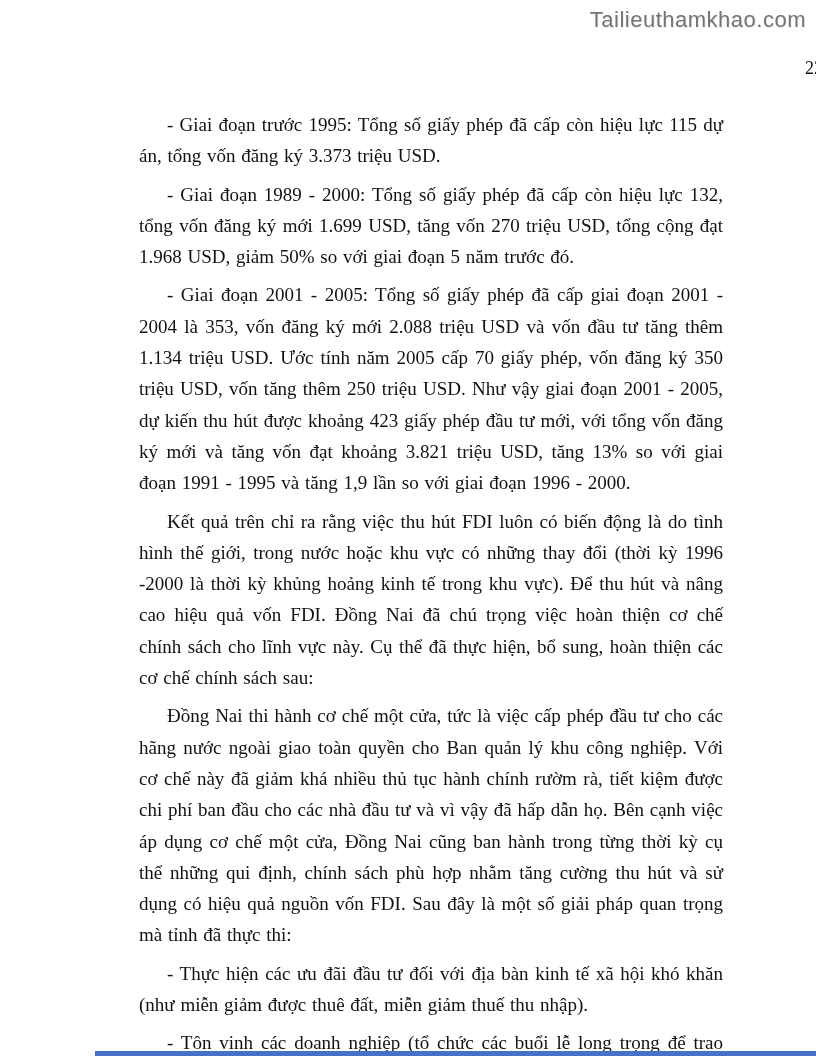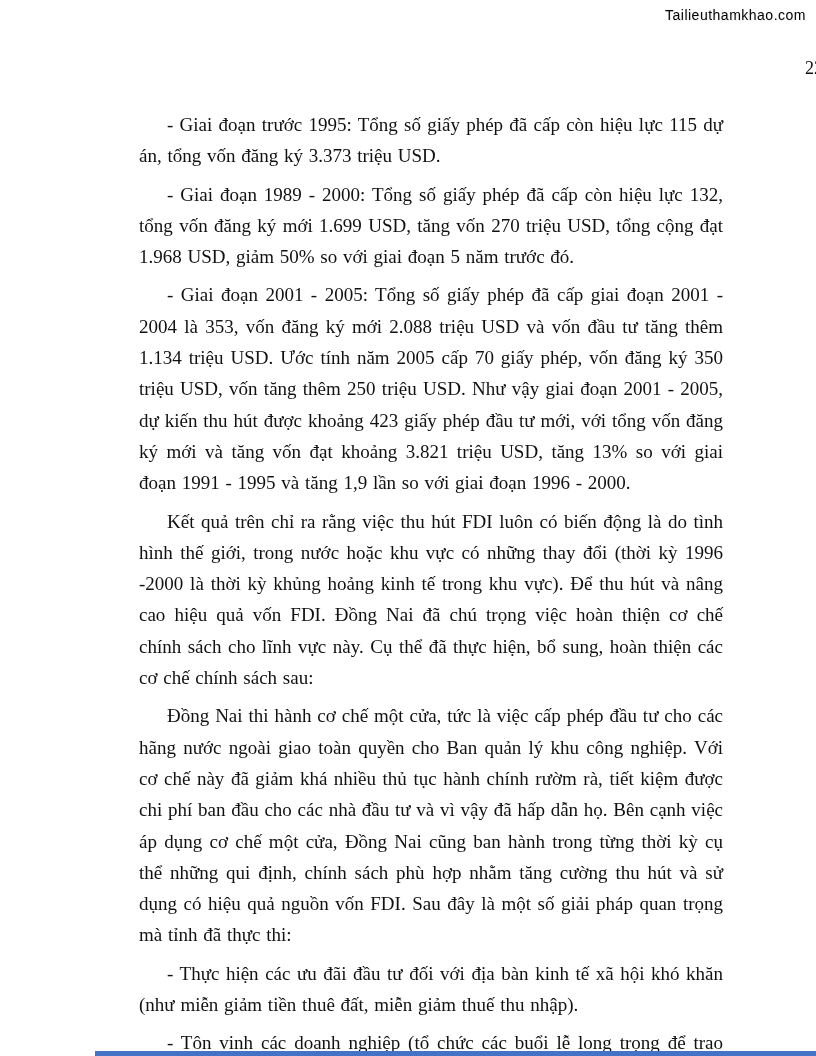--- a/index.html
+++ b/index.html
@@ -14,24 +14,24 @@
     background: #ffffff;
     overflow: hidden;
     font-family: "Liberation Serif", "DejaVu Serif", serif;
     color: #111111;
   }
   .watermark {
     position: absolute;
     top: 7px;
     right: 10px;
     font-family: "Liberation Sans", "DejaVu Sans", sans-serif;
-    font-size: 14px;
+    font-size: 22px;
     font-weight: 400;
     letter-spacing: 0.5px;
-    color: #000000;
+    color: #737373;
     text-shadow: 1px 1px 0 #efefef;
     user-select: none;
   }
   .page-number {
     position: absolute;
     top: 58px;
     left: 16px;
     width: 100%;
     text-align: right;
     font-size: 18px;
@@ -68,18 +68,18 @@
   <div class="watermark">Tailieuthamkhao.com</div>
 
   <div class="page-number">229</div>
 
   <div class="content">
     <p>- Giai đoạn trước 1995: Tổng số giấy phép đã cấp còn hiệu lực 115 dự án, tổng vốn đăng ký 3.373 triệu USD.</p>
     <p>- Giai đoạn 1989 - 2000: Tổng số giấy phép đã cấp còn hiệu lực 132, tổng vốn đăng ký mới 1.699 USD, tăng vốn 270 triệu USD, tổng cộng đạt 1.968 USD, giảm 50% so với giai đoạn 5 năm trước đó.</p>
     <p>- Giai đoạn 2001 - 2005: Tổng số giấy phép đã cấp giai đoạn 2001 - 2004 là 353, vốn đăng ký mới 2.088 triệu USD và vốn đầu tư tăng thêm 1.134 triệu USD. Ước tính năm 2005 cấp 70 giấy phép, vốn đăng ký 350 triệu USD, vốn tăng thêm 250 triệu USD. Như vậy giai đoạn 2001 - 2005, dự kiến thu hút được khoảng 423 giấy phép đầu tư mới, với tổng vốn đăng ký mới và tăng vốn đạt khoảng 3.821 triệu USD, tăng 13% so với giai đoạn 1991 - 1995 và tăng 1,9 lần so với giai đoạn 1996 - 2000.</p>
     <p>Kết quả trên chỉ ra rằng việc thu hút FDI luôn có biến động là do tình hình thế giới, trong nước hoặc khu vực có những thay đổi (thời kỳ 1996 -2000 là thời kỳ khủng hoảng kinh tế trong khu vực). Để thu hút và nâng cao hiệu quả vốn FDI. Đồng Nai đã chú trọng việc hoàn thiện cơ chế chính sách cho lĩnh vực này. Cụ thể đã  thực hiện, bổ sung, hoàn thiện các cơ chế chính sách sau:</p>
     <p>Đồng Nai thi hành cơ chế một cửa, tức là việc cấp phép đầu tư cho các hãng nước ngoài giao toàn quyền cho Ban quản lý khu công nghiệp. Với cơ chế này đã giảm khá nhiều thủ tục hành chính rườm rà, tiết kiệm được chi phí ban đầu cho các nhà đầu tư và vì vậy đã hấp dẫn họ. Bên cạnh việc áp dụng cơ chế một cửa, Đồng Nai cũng ban hành trong từng thời kỳ cụ thể những qui định, chính sách phù hợp nhằm tăng cường thu hút và sử dụng có hiệu quả nguồn vốn FDI. Sau đây là một số giải pháp quan trọng mà tỉnh đã thực thi:</p>
-    <p>- Thực hiện các ưu đãi đầu tư đối với địa bàn kinh tế xã hội khó khăn (như miễn giảm tiền thuê đất, miễn giảm thuế thu nhập).</p>
+    <p>- Thực hiện các ưu đãi đầu tư đối với địa bàn kinh tế xã hội khó khăn (như miễn giảm được thuê đất, miễn giảm thuế thu nhập).</p>
     <p>- Tôn vinh các doanh nghiệp (tổ chức các buổi lễ long trọng để trao giấy phép đầu tư), thực hiện đối xử công bằng đối với các doanh nghiệp trong và ngoài nước.</p>
   </div>
 
   <div class="bottom-bar"></div>
 </div>
 
 </body></html>

